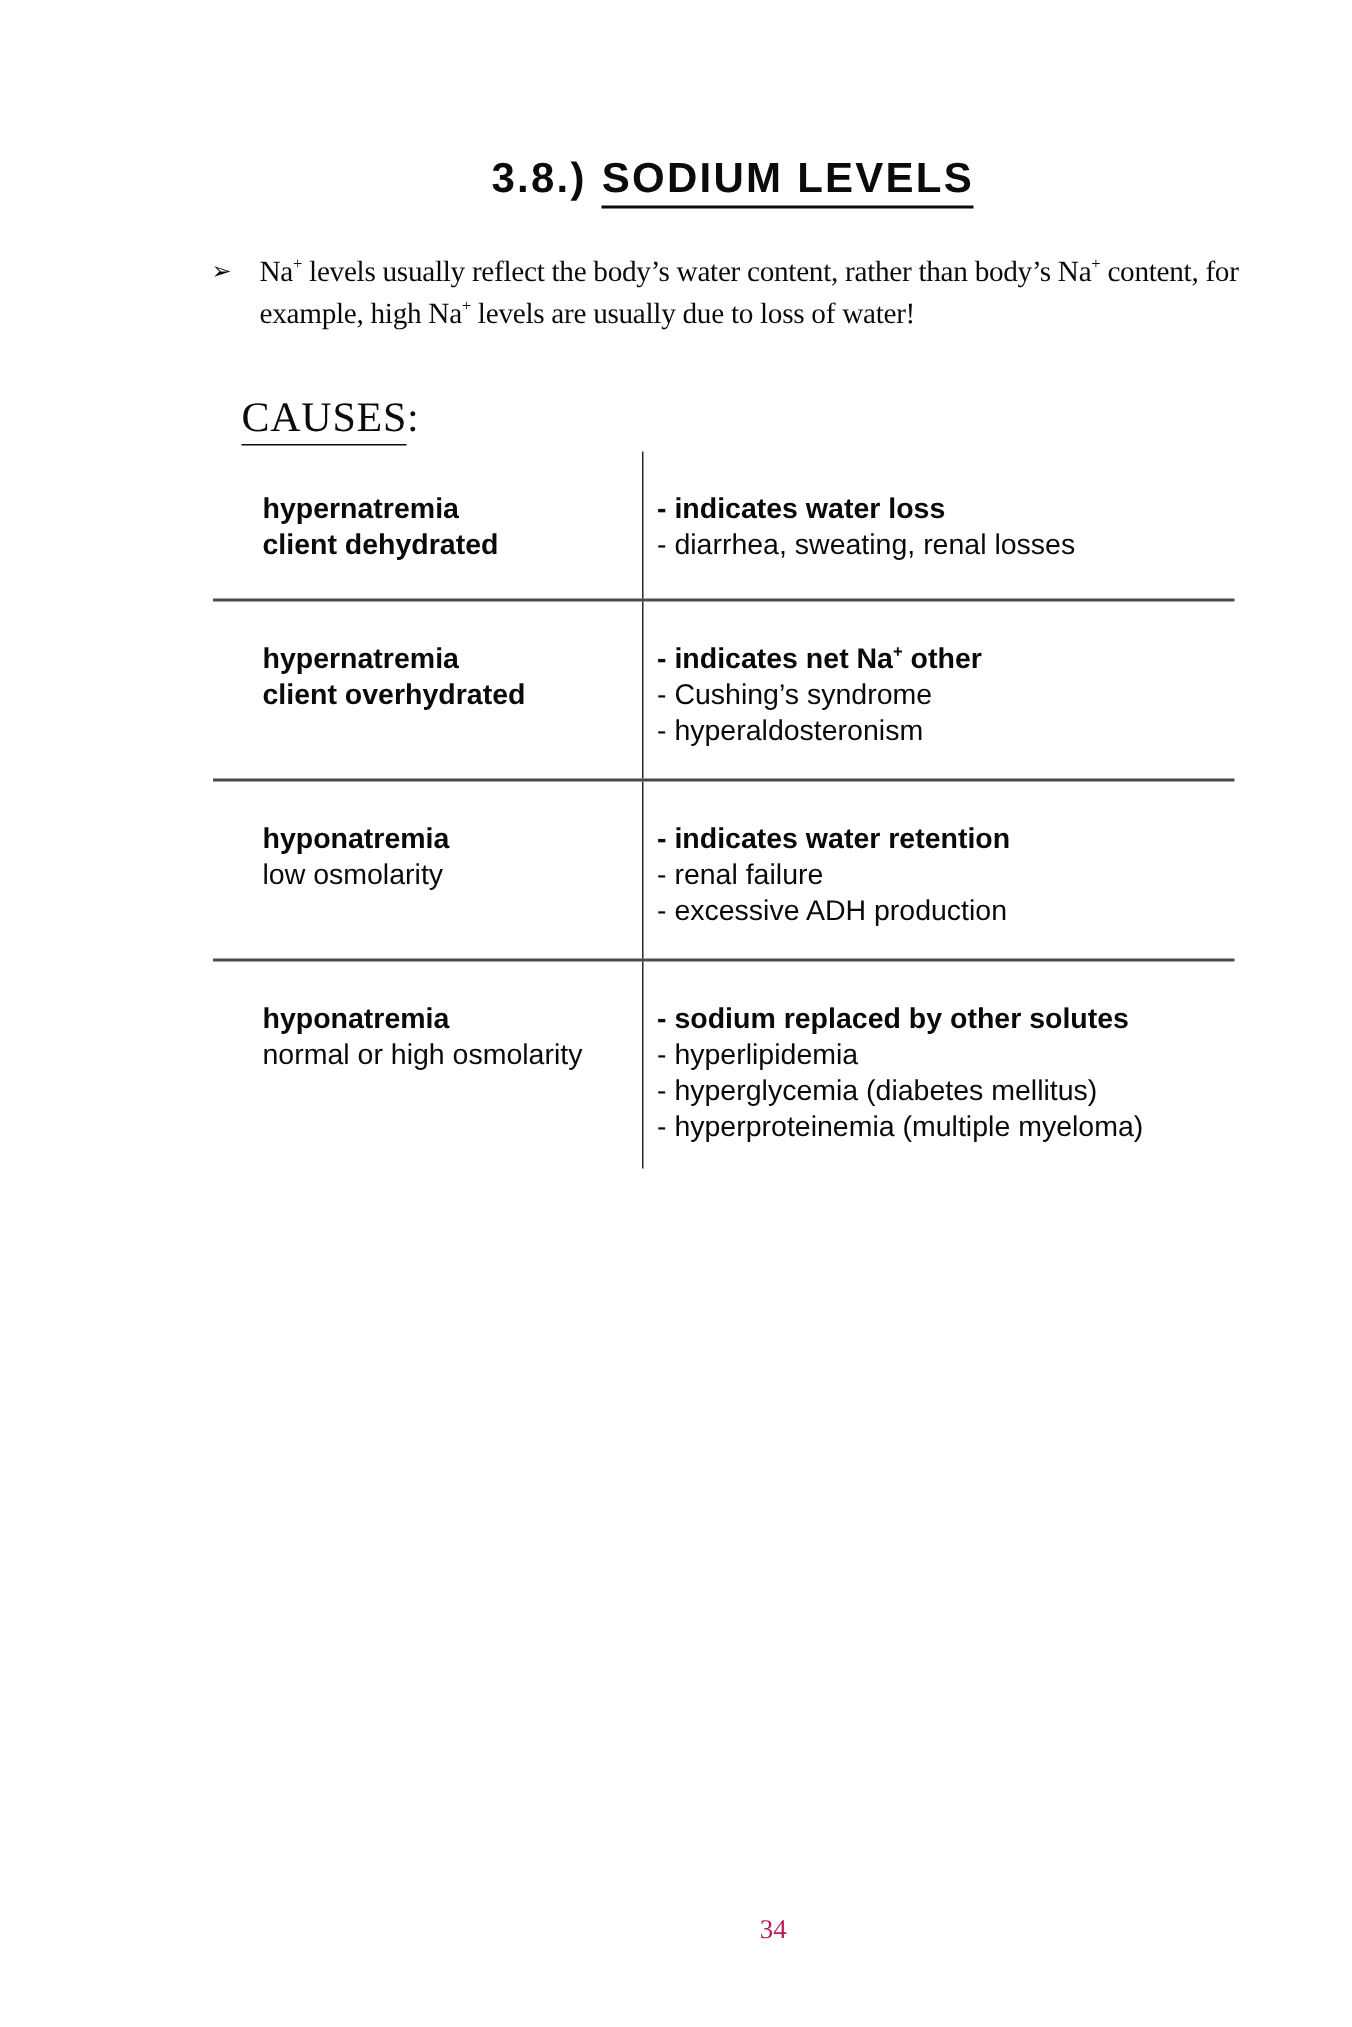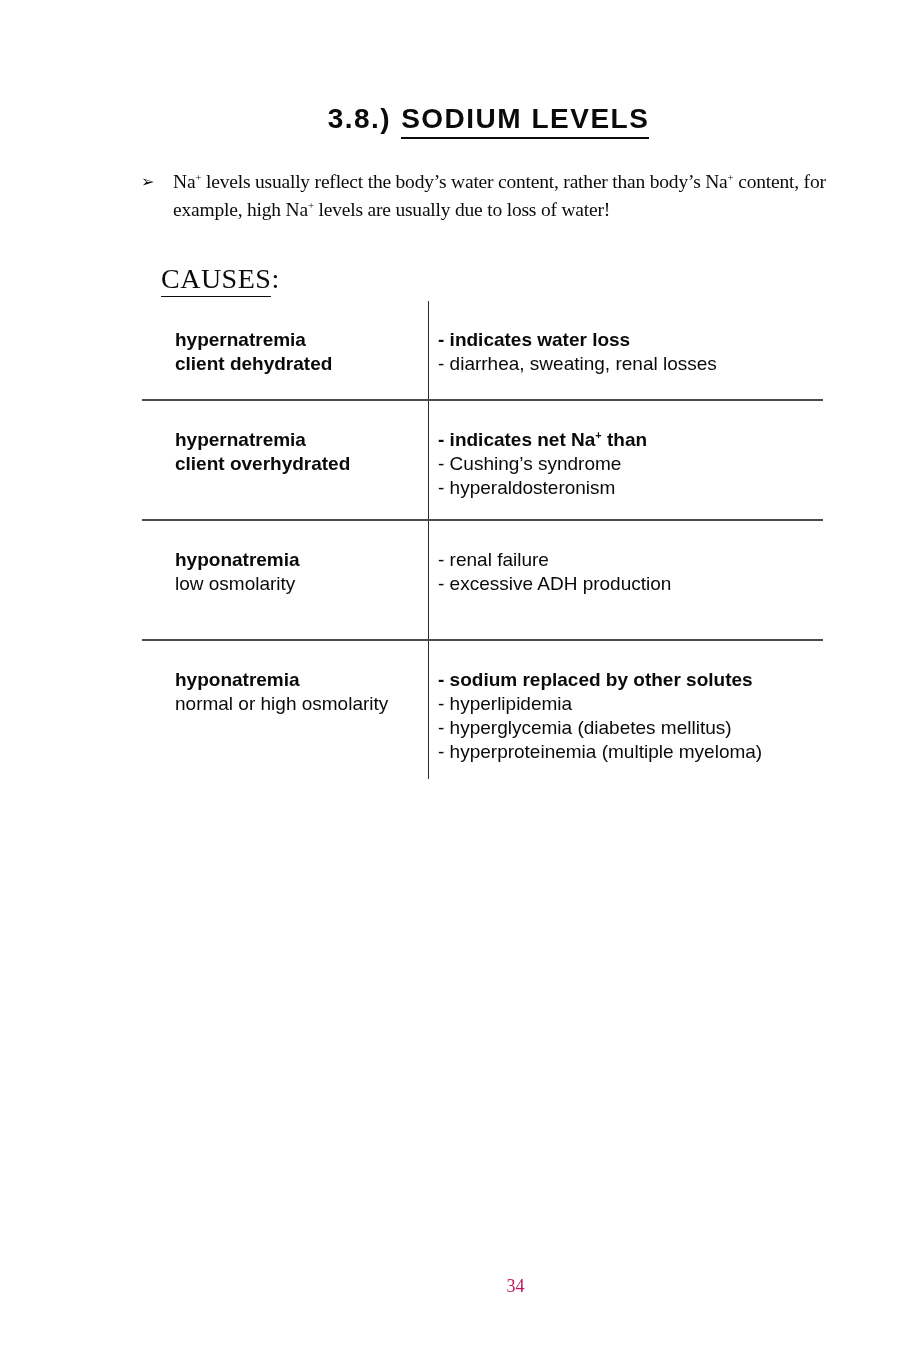--- a/index.html
+++ b/index.html
@@ -159,32 +159,33 @@
         <div class="line">- diarrhea, sweating, renal losses</div>
       </div>
     </div>
 
     <div class="trow trow-2 bordered">
       <div class="tleft">
         <div class="line bold">hypernatremia</div>
         <div class="line bold">client overhydrated</div>
       </div>
       <div class="tright">
-        <div class="line bold"><span>- indicates net Na</span><sup class="na-plus">+</sup><span> than</span></div>
+        <div class="line bold"><span>- indicates net Na</span><sup class="na-plus">+</sup><span> other</span></div>
         <div class="line">- Cushing’s syndrome</div>
         <div class="line">- hyperaldosteronism</div>
       </div>
     </div>
 
     <div class="trow trow-3 bordered">
       <div class="tleft">
         <div class="line bold">hyponatremia</div>
         <div class="line">low osmolarity</div>
       </div>
       <div class="tright">
+        <div class="line bold">- indicates water retention</div>
         <div class="line">- renal failure</div>
         <div class="line">- excessive ADH production</div>
       </div>
     </div>
 
     <div class="trow trow-4 bordered">
       <div class="tleft">
         <div class="line bold">hyponatremia</div>
         <div class="line">normal or high osmolarity</div>
       </div>

